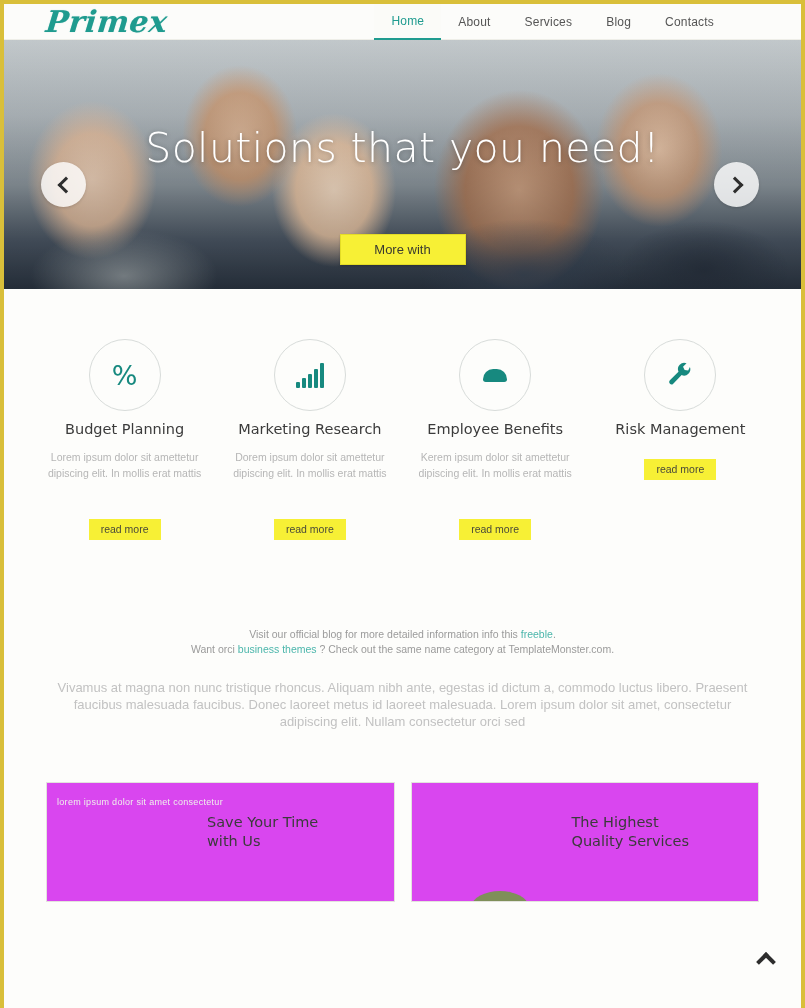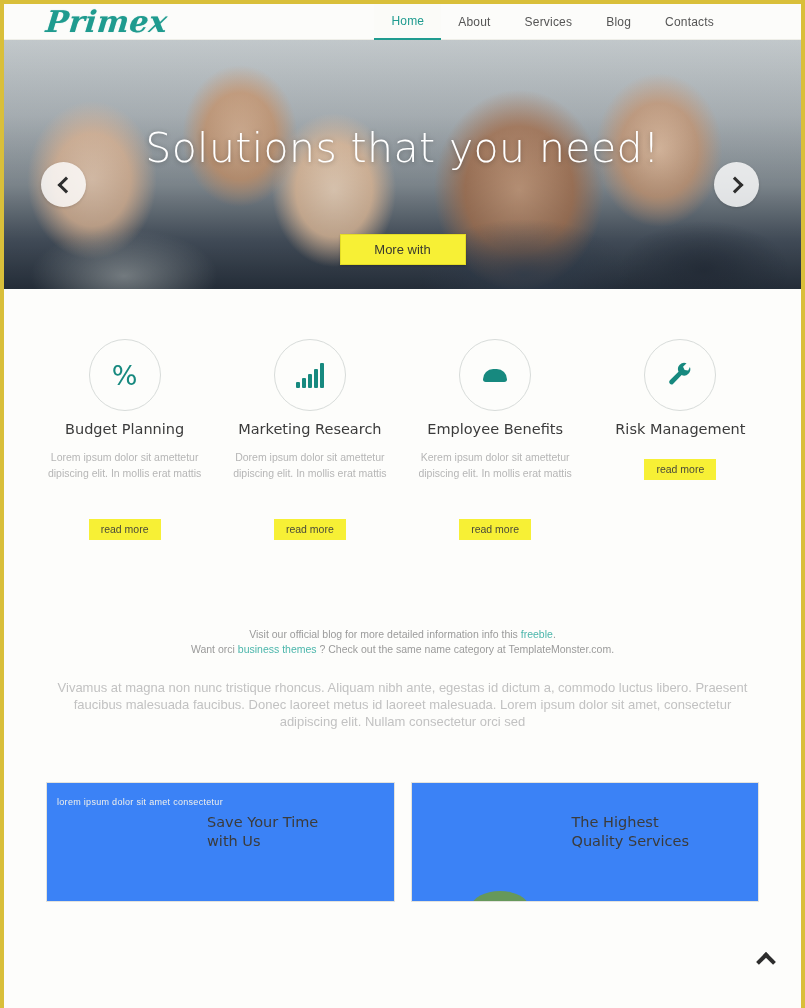--- a/index.html
+++ b/index.html
@@ -238,21 +238,21 @@
   
   .cards {
     display: flex;
     gap: 16px;
     padding: 52px 42px 0;
   }
   .card {
     flex: 1;
     height: 120px;
     border: 1px solid #e3e3dd;
-    background: #3b82f6;
+    background: #d946ef;
     position: relative;
     overflow: hidden;
     display: flex;
     align-items: flex-start;
   }
   .card-faint {
     position: absolute;
     left: 10px; top: 14px;
     font-size: 9px;
     color: #f0f0ec;

